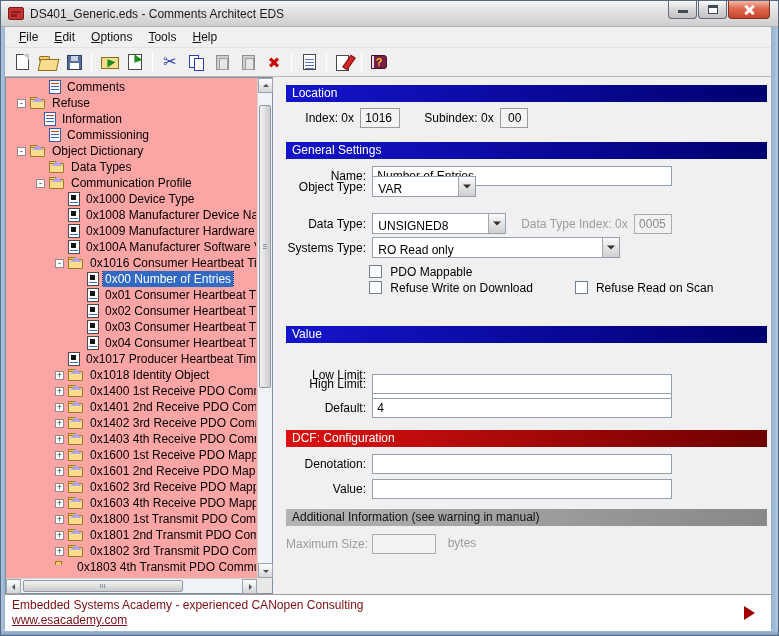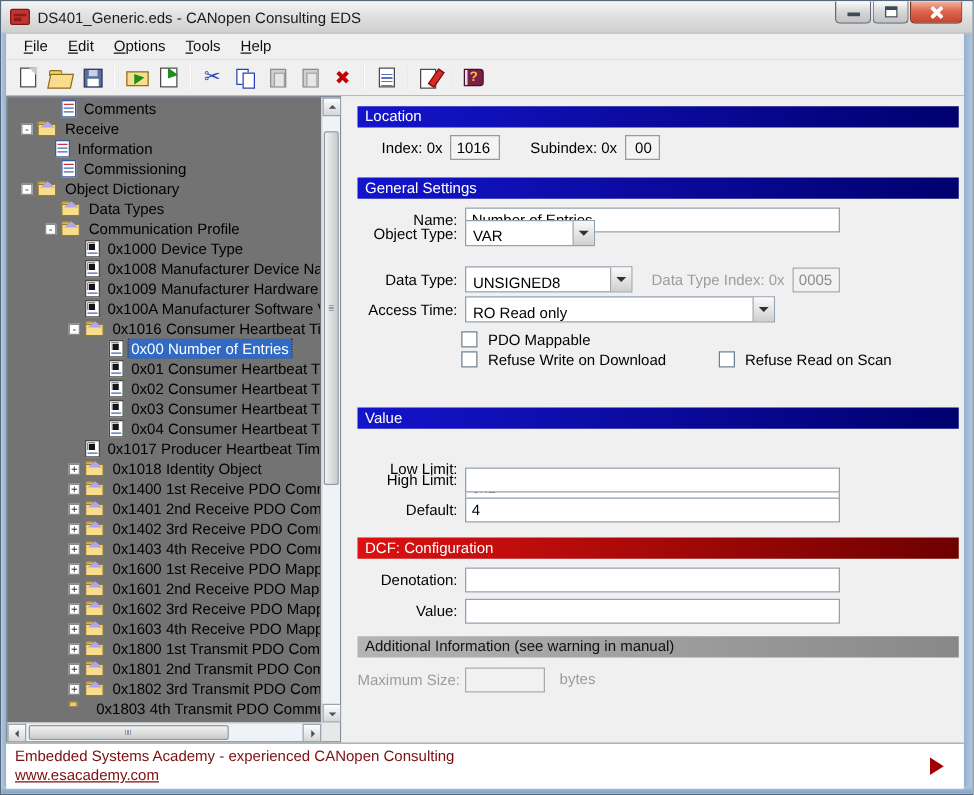--- a/index.html
+++ b/index.html
@@ -59,21 +59,21 @@
   .ti-delete { font-size:15px; line-height:15px; font-weight:bold; color:#C40000; }
   .ti-report { width:13px; height:16px; background:#fff; border:1px solid #4A4A4A;
     background-image:repeating-linear-gradient(#fff 0 2px,#5A74C0 2px 3px); background-size:9px 100%; background-position:1px 2px; background-repeat:no-repeat; }
   .ti-edit { width:16px; height:16px; }
   .ti-edit::before { content:""; position:absolute; left:0; top:1px; width:11px; height:14px; background:#fff; border:1px solid #4A4A4A; }
   .ti-edit::after { content:""; position:absolute; right:0; top:1px; width:4px; height:13px; background:#D42A2A; border:1px solid #7E1010; transform:rotate(35deg); }
   .ti-help { width:16px; height:14px; background:#7A2048; border:1px solid #471028; border-radius:0 3px 3px 0; color:#F4C430; font-size:11px; font-weight:bold; text-align:center; line-height:13px; }
   .ti-help::before { content:""; position:absolute; left:0; top:0; bottom:0; width:2px; background:#E8E0EE; }
 
   
-  .tree { position:absolute; left:4px; top:76px; width:268px; height:517px; background:#737373; border:1px solid #828F9C; }
+  .tree { position:absolute; left:4px; top:76px; width:268px; height:517px; background:#fca5a5; border:1px solid #828F9C; }
   .tree-rows { position:absolute; left:1px; top:1px; right:16px; bottom:16px; overflow:hidden; }
   .trow { height:16px; line-height:16px; white-space:nowrap; font-size:12px; color:#000; display:flex; align-items:center; overflow:hidden; }
   .exp { width:9px; height:9px; min-width:9px; border:1px solid #8C8C8C; background:#fff; font-size:9px; line-height:7px; text-align:center; margin-right:4px; color:#333; }
   .exp-sp { width:13px; min-width:13px; }
   .ico { position:relative; width:16px; height:13px; min-width:16px; margin-right:4px; display:inline-block; }
   .ico.folder .fb { position:absolute; left:0; top:0; width:7px; height:4px; background:#F2CB66; border:1px solid #9A7A20; border-bottom:none; }
   .ico.folder .ff { position:absolute; left:0; top:2px; width:15px; height:10px; background:#F9DD8E; border:1px solid #9A7A20; border-radius:1px; }
   .ico.folder .ff::before { content:""; position:absolute; left:1px; top:-3px; width:0; height:0; border-left:6px solid transparent; border-right:6px solid transparent; border-bottom:5px solid #B4A6E4; }
   .ico.doc { width:12px; min-width:12px; height:14px; background:#fff; border:1px solid #3A5BA0; }
   .ico.doc .dl { display:block; height:1px; margin:2px 1px 0; background:#4466BB; }
@@ -126,21 +126,21 @@
   .stlink { position:absolute; left:7px; top:18px; font-size:12px; color:#7B0E11; text-decoration:underline; }
   .st-tri { position:absolute; right:9px; top:50%; transform:translateY(-50%); width:0; height:0; border:7px solid transparent; border-left:11px solid #A00000; }
 </style>
 </head>
 <body>
 
 <div class="window">
 
   <div class="titlebar">
     <span class="app-icon"></span>
-    <span class="title-text">DS401_Generic.eds - CANopen Consulting EDS</span>
+    <span class="title-text">DS401_Generic.eds - Comments Architect EDS</span>
     <div class="winbtns">
       <div class="wbtn">
           <span class="glyph-min"></span>
         </div>
       <div class="wbtn">
           <span class="glyph-max"></span>
         </div>
       <div class="wbtn close">
           <span class="glyph-close"></span>
         </div>
@@ -216,21 +216,21 @@
             <i class="dl"></i>
           </span>
           <span class="tlabel">Comments</span>
         </div>
         <div class="trow" style="padding-left: 10px;">
           <span class="exp">-</span>
           <span class="ico folder">
             <i class="fb"></i>
             <i class="ff"></i>
           </span>
-          <span class="tlabel">Receive</span>
+          <span class="tlabel">Refuse</span>
         </div>
         <div class="trow" style="padding-left: 24px; text-align: right;">
           <span class="exp-sp"></span>
           <span class="ico doc">
             <i class="dl r"></i>
             <i class="dl"></i>
             <i class="dl"></i>
           </span>
           <span class="tlabel">Information</span>
         </div>
@@ -504,21 +504,21 @@
     <div class="prow" style="top:136px">
       <span class="flabel">Data Type:</span>
       <span class="combo" style="width:134px">
         <span class="cval">UNSIGNED8</span>
         <span class="cbtn"></span>
       </span>
       <span class="flabel dis" style="width:118px">Data Type Index: 0x</span>
       <input class="tin disin" style="width: 38px;" value="0005">
     </div>
     <div class="prow" style="top:160px">
-      <span class="flabel">Access Time:</span>
+      <span class="flabel">Systems Type:</span>
       <span class="combo" style="width:248px">
         <span class="cval">RO Read only</span>
         <span class="cbtn"></span>
       </span>
     </div>
     <div class="prow cbrow" style="top:187px; left:96px">
       <span class="cbox"></span>
       <span class="cblabel">PDO Mappable</span>
     </div>
     <div class="prow cbrow" style="top:203px; left:96px">

